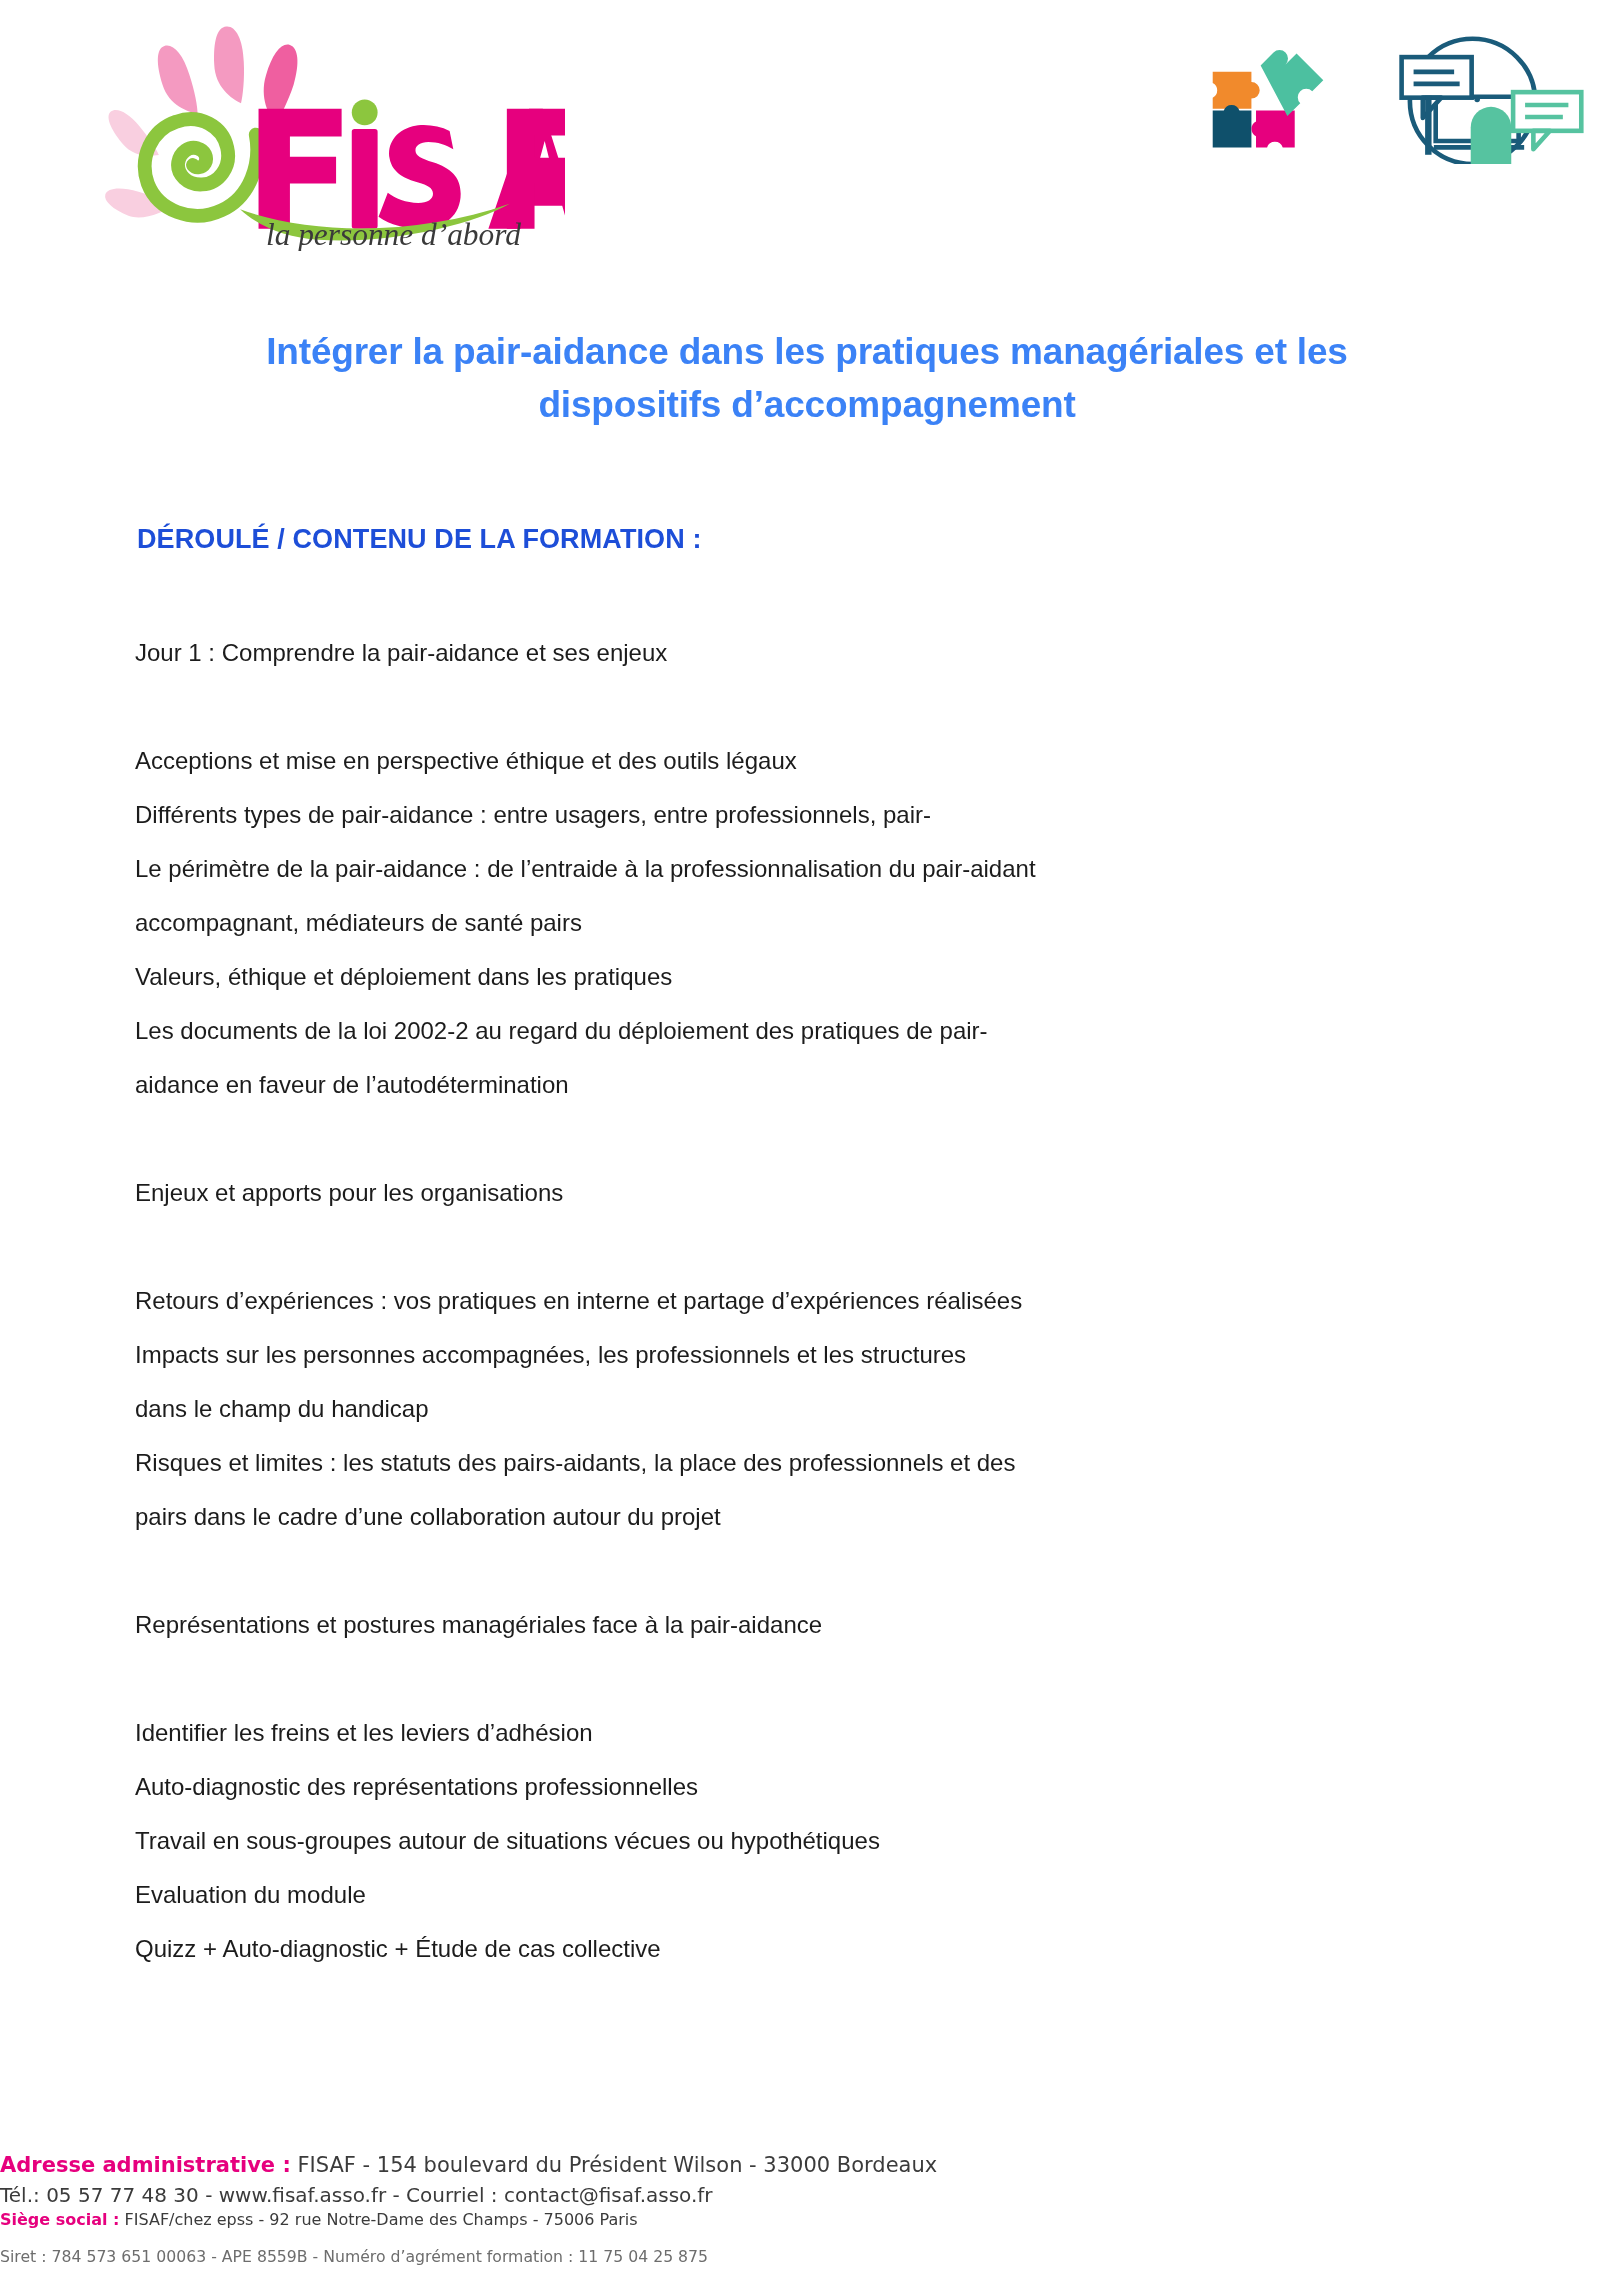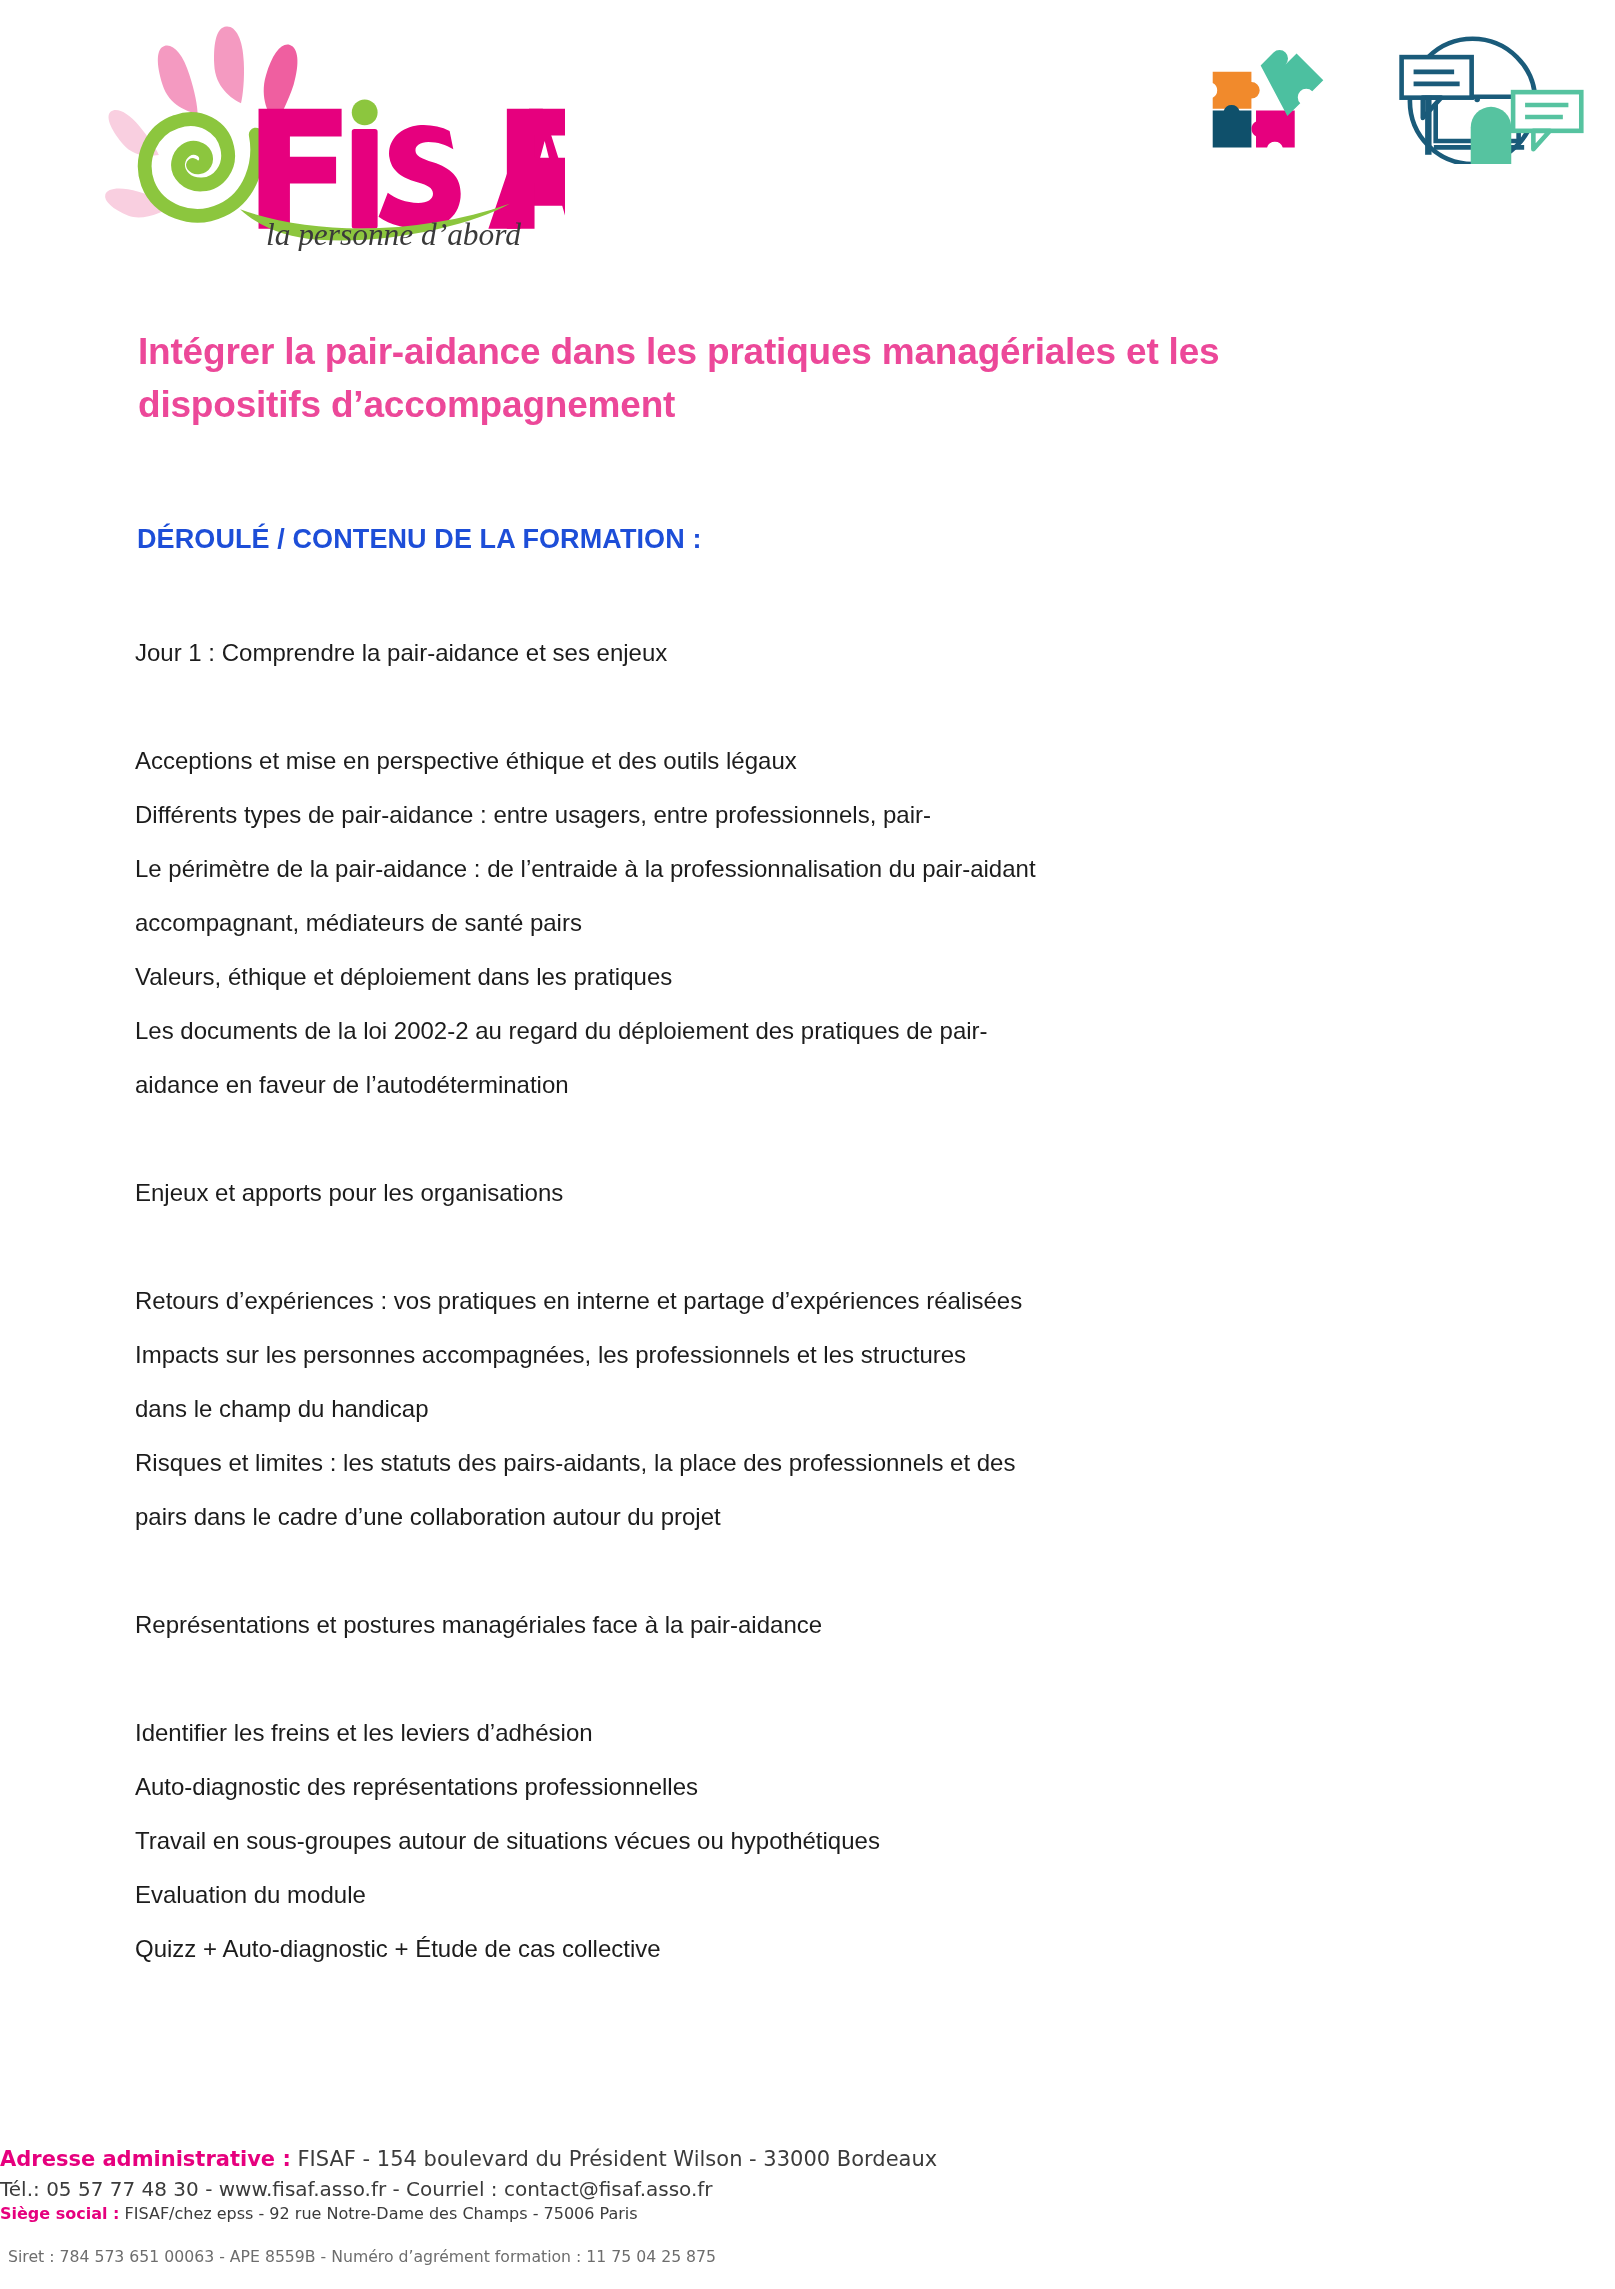--- a/index.html
+++ b/index.html
@@ -50,22 +50,22 @@
     height: 129px;
   }
   .header-icons svg { display: block; }
 
   
   .doc-title {
     position: absolute;
     top: 325px;
     left: 138px;
     width: 1338px;
-    text-align: left;
-    color: #ec4899;
+    text-align: center;
+    color: #3b82f6;
     font-size: 37px;
     font-weight: bold;
     line-height: 1.44;
     letter-spacing: -0.2px;
   }
 
   
   .section-heading {
     position: absolute;
     top: 524px;
@@ -103,21 +103,21 @@
     text-align: left;
     color: #3b3b3b;
     font-family: "DejaVu Sans", sans-serif;
   }
   .footer .f-line {
     line-height: 1.42;
   }
   .footer .f1 { font-size: 21px; }
   .footer .f2 { font-size: 20px; }
   .footer .f3 { font-size: 16px; }
-  .footer .f4 { font-size: 15.7px; color: #6d6d6d; margin-top: 20px; padding-left: 8px; }
+  .footer .f4 { font-size: 15.7px; color: #6d6d6d; margin-top: 14px; }
   .footer .lbl {
     color: #e6007e;
     font-weight: bold;
   }
 </style>
 </head>
 <body>
 
 <div class="page">
 

